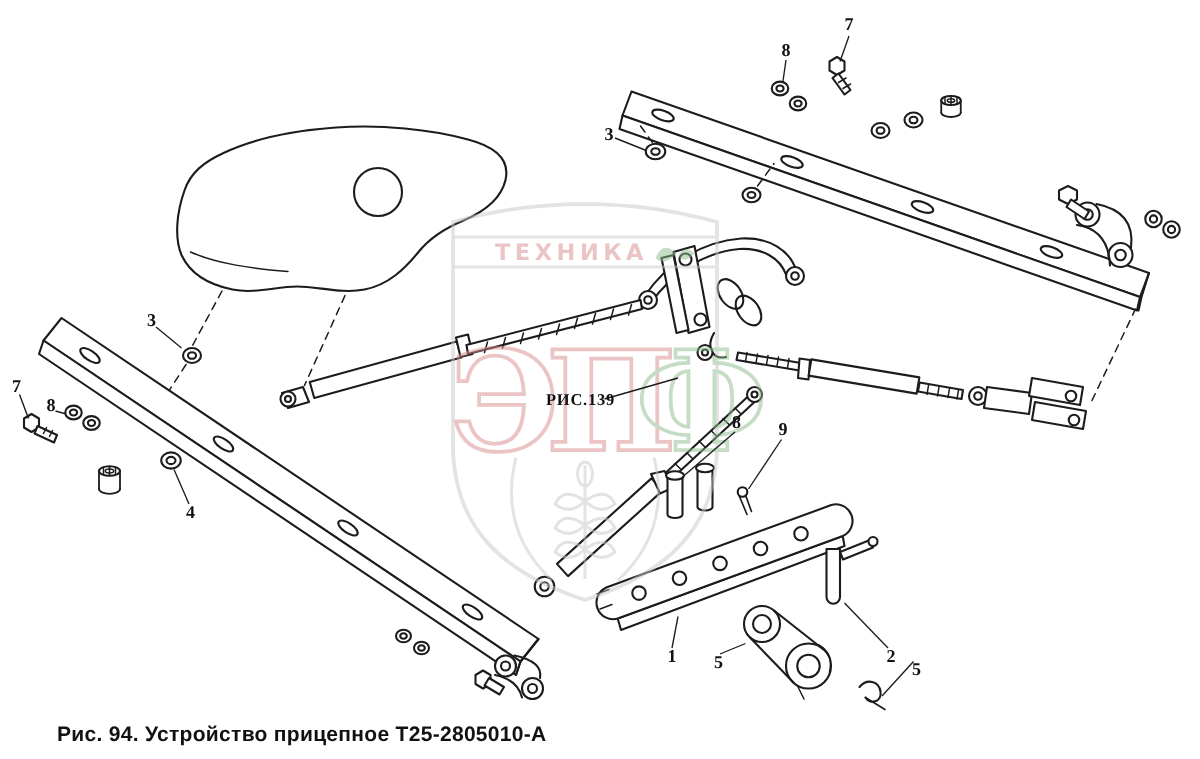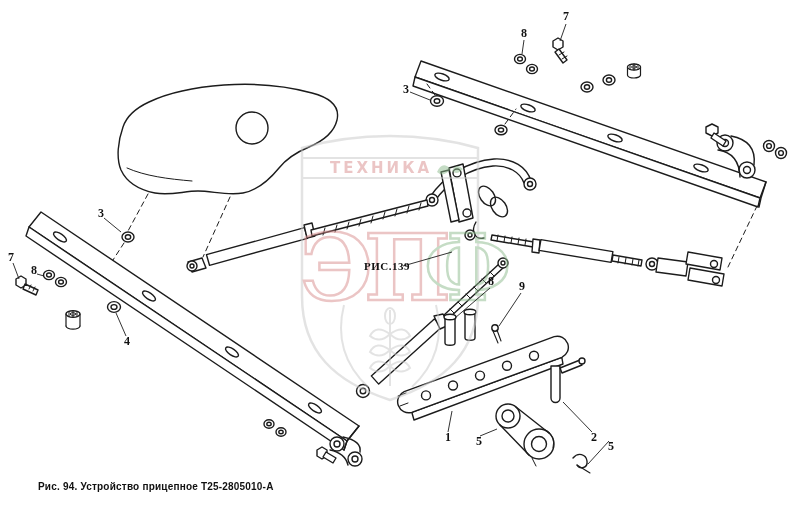--- a/index.html
+++ b/index.html
@@ -1,18 +1,18 @@
 <!DOCTYPE html>
 <html><head>
 <meta charset="utf-8">
 <style>
   html,body{margin:0;padding:0;background:#e8e8e8;}
   .page{position:relative;width:800px;height:506px;background:#ffffff;overflow:hidden;
         font-family:"Liberation Sans", sans-serif;}
-  .caption{position:absolute;left:18px;top:481px;font-size:10px;font-weight:bold;color:#111;
+  .caption{position:absolute;left:18px;top:481px;font-size:14px;font-weight:bold;color:#111;
            font-family:"Liberation Sans", sans-serif;letter-spacing:.2px;padding-left:20px;}
   svg{position:absolute;left:0;top:0;}
   svg text{font-family:"Liberation Serif", serif;}
   .callout-num{font-size:12px;font-weight:bold;fill:#111;}
   .ref-label{font-size:11px;font-weight:bold;fill:#111;letter-spacing:.5px;}
   .wm-band{font-size:15px;font-weight:bold;letter-spacing:3px;font-family:"DejaVu Sans", sans-serif;}
   .wm-letter{font-size:92px;font-weight:bold;font-family:"DejaVu Serif", serif;}
 </style>
 </head>
 <body>

